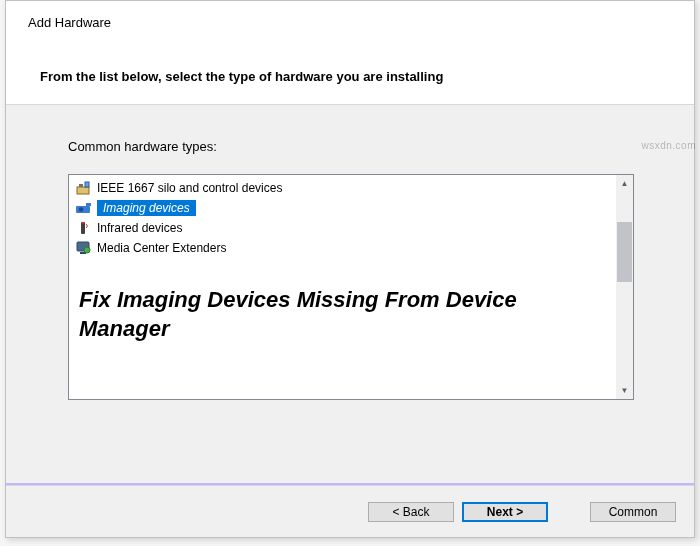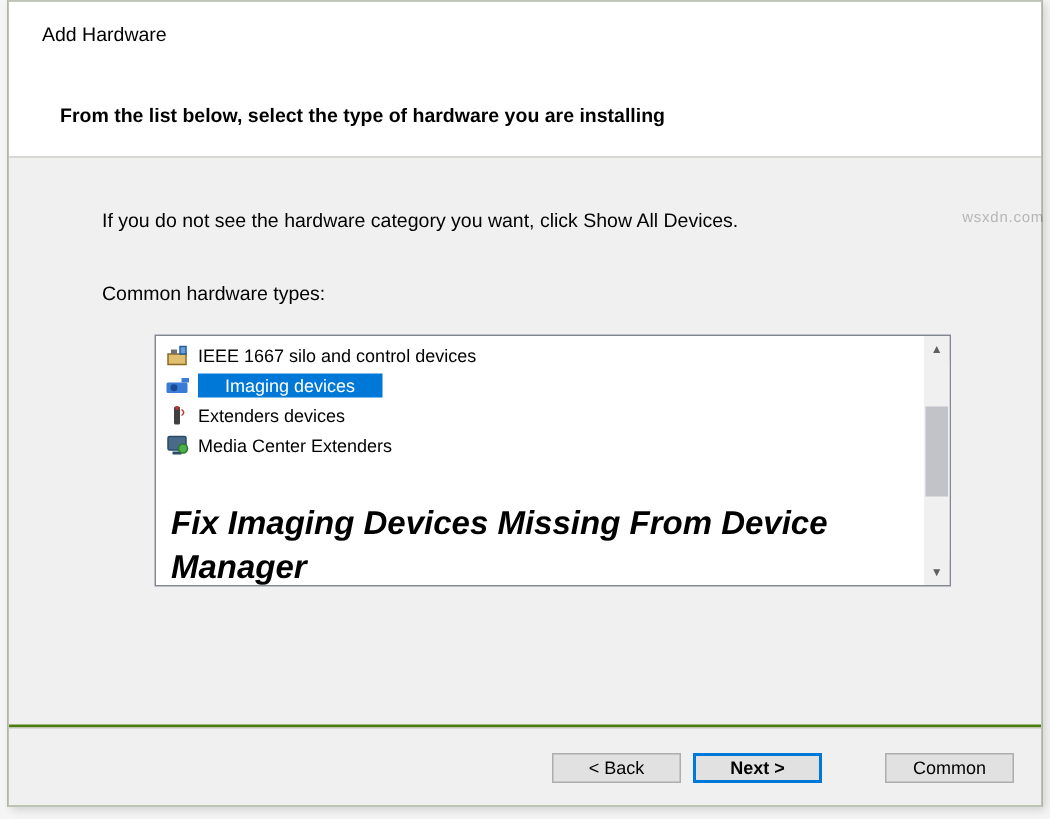--- a/index.html
+++ b/index.html
@@ -8,21 +8,21 @@
       font-family: "Segoe UI", Tahoma, sans-serif;
       font-size: 12px;
       background: #f5f5f5;
       width: 700px;
       height: 546px;
       position: relative;
     }
     .window {
       width: 690px;
       height: 538px;
-      background: #4d7c0f;
+      background: #c4b5fd;
       border: 1px solid #c0c0c0;
       position: relative;
       margin: 0 auto;
       box-shadow: 2px 2px 6px rgba(0,0,0,0.15);
     }
     .header {
       padding: 14px 22px 20px 22px;
       border-bottom: 1px solid #d8d8d8;
       background: #fff;
     }
@@ -49,24 +49,23 @@
       margin-bottom: 34px;
     }
     .label {
       font-size: 13px;
       color: #000;
       margin-bottom: 20px;
     }
     .listbox {
       background: #fff;
       border: 1px solid #828790;
-      height: 168px;
+      height: 226px;
       position: relative;
       overflow: hidden;
-      margin-left: 35px;
     }
     .list-inner {
       position: absolute;
       top: 0; left: 0; right: 17px; bottom: 0;
       padding: 3px 0 0 2px;
     }
     .scrollbar {
       position: absolute;
       top: 0; right: 0; bottom: 0;
       width: 17px;
@@ -100,21 +99,22 @@
     .item {
       display: flex;
       align-items: center;
       height: 20px;
       padding-left: 4px;
       font-size: 12px;
     }
     .item.selected span.item-label {
       background: #0078d7;
       color: #fff;
-      padding: 1px 18px;
+      padding: 1px 6px;
+      font-style: italic;
     }
     .item-icon {
       width: 18px; height: 16px;
       margin-right: 4px;
       display: inline-flex;
       align-items: center; justify-content: center;
     }
     .item-label { color: #000; }
     .overlay {
       font-size: 22px;
@@ -169,21 +169,20 @@
 <body>
 
 <div class="window">
 
   <div class="header">
     <div class="title">Add Hardware</div>
     <div class="instruction">From the list below, select the type of hardware you are installing</div>
   </div>
 
   <div class="content">
-    <div class="hint">If you do not see the hardware category you want, click Show All Devices.</div>
     <div class="label">Common hardware types:</div>
 
     <div class="listbox">
       <div class="list-inner">
 
         <div class="item">
           <span class="item-icon">
             <svg width="16" height="14" viewBox="0 0 16 14">
               <rect x="1" y="6" width="12" height="7" fill="#e0c070" stroke="#8a6a20"></rect>
               <rect x="3" y="3" width="4" height="3" fill="#707070"></rect>
@@ -205,21 +204,21 @@
         </div>
 
         <div class="item">
           <span class="item-icon">
             <svg width="14" height="16" viewBox="0 0 14 16">
               <rect x="4" y="2" width="4" height="12" rx="1" fill="#404040"></rect>
               <circle cx="6" cy="3" r="1.3" fill="#c03030"></circle>
               <path d="M9 4 Q12 6 9 8" stroke="#c03030" fill="none" stroke-width="1"></path>
             </svg>
           </span>
-          <span class="item-label">Extenders devices</span>
+          <span class="item-label">Infrared devices</span>
         </div>
 
         <div class="item">
           <span class="item-icon">
             <svg width="16" height="14" viewBox="0 0 16 14">
               <rect x="1" y="1" width="12" height="9" rx="1" fill="#4a6a8a" stroke="#2a4a6a"></rect>
               <rect x="4" y="11" width="6" height="2" fill="#2a4a6a"></rect>
               <circle cx="11" cy="9" r="3" fill="#4ab04a" stroke="#2a7a2a"></circle>
             </svg>
           </span>

